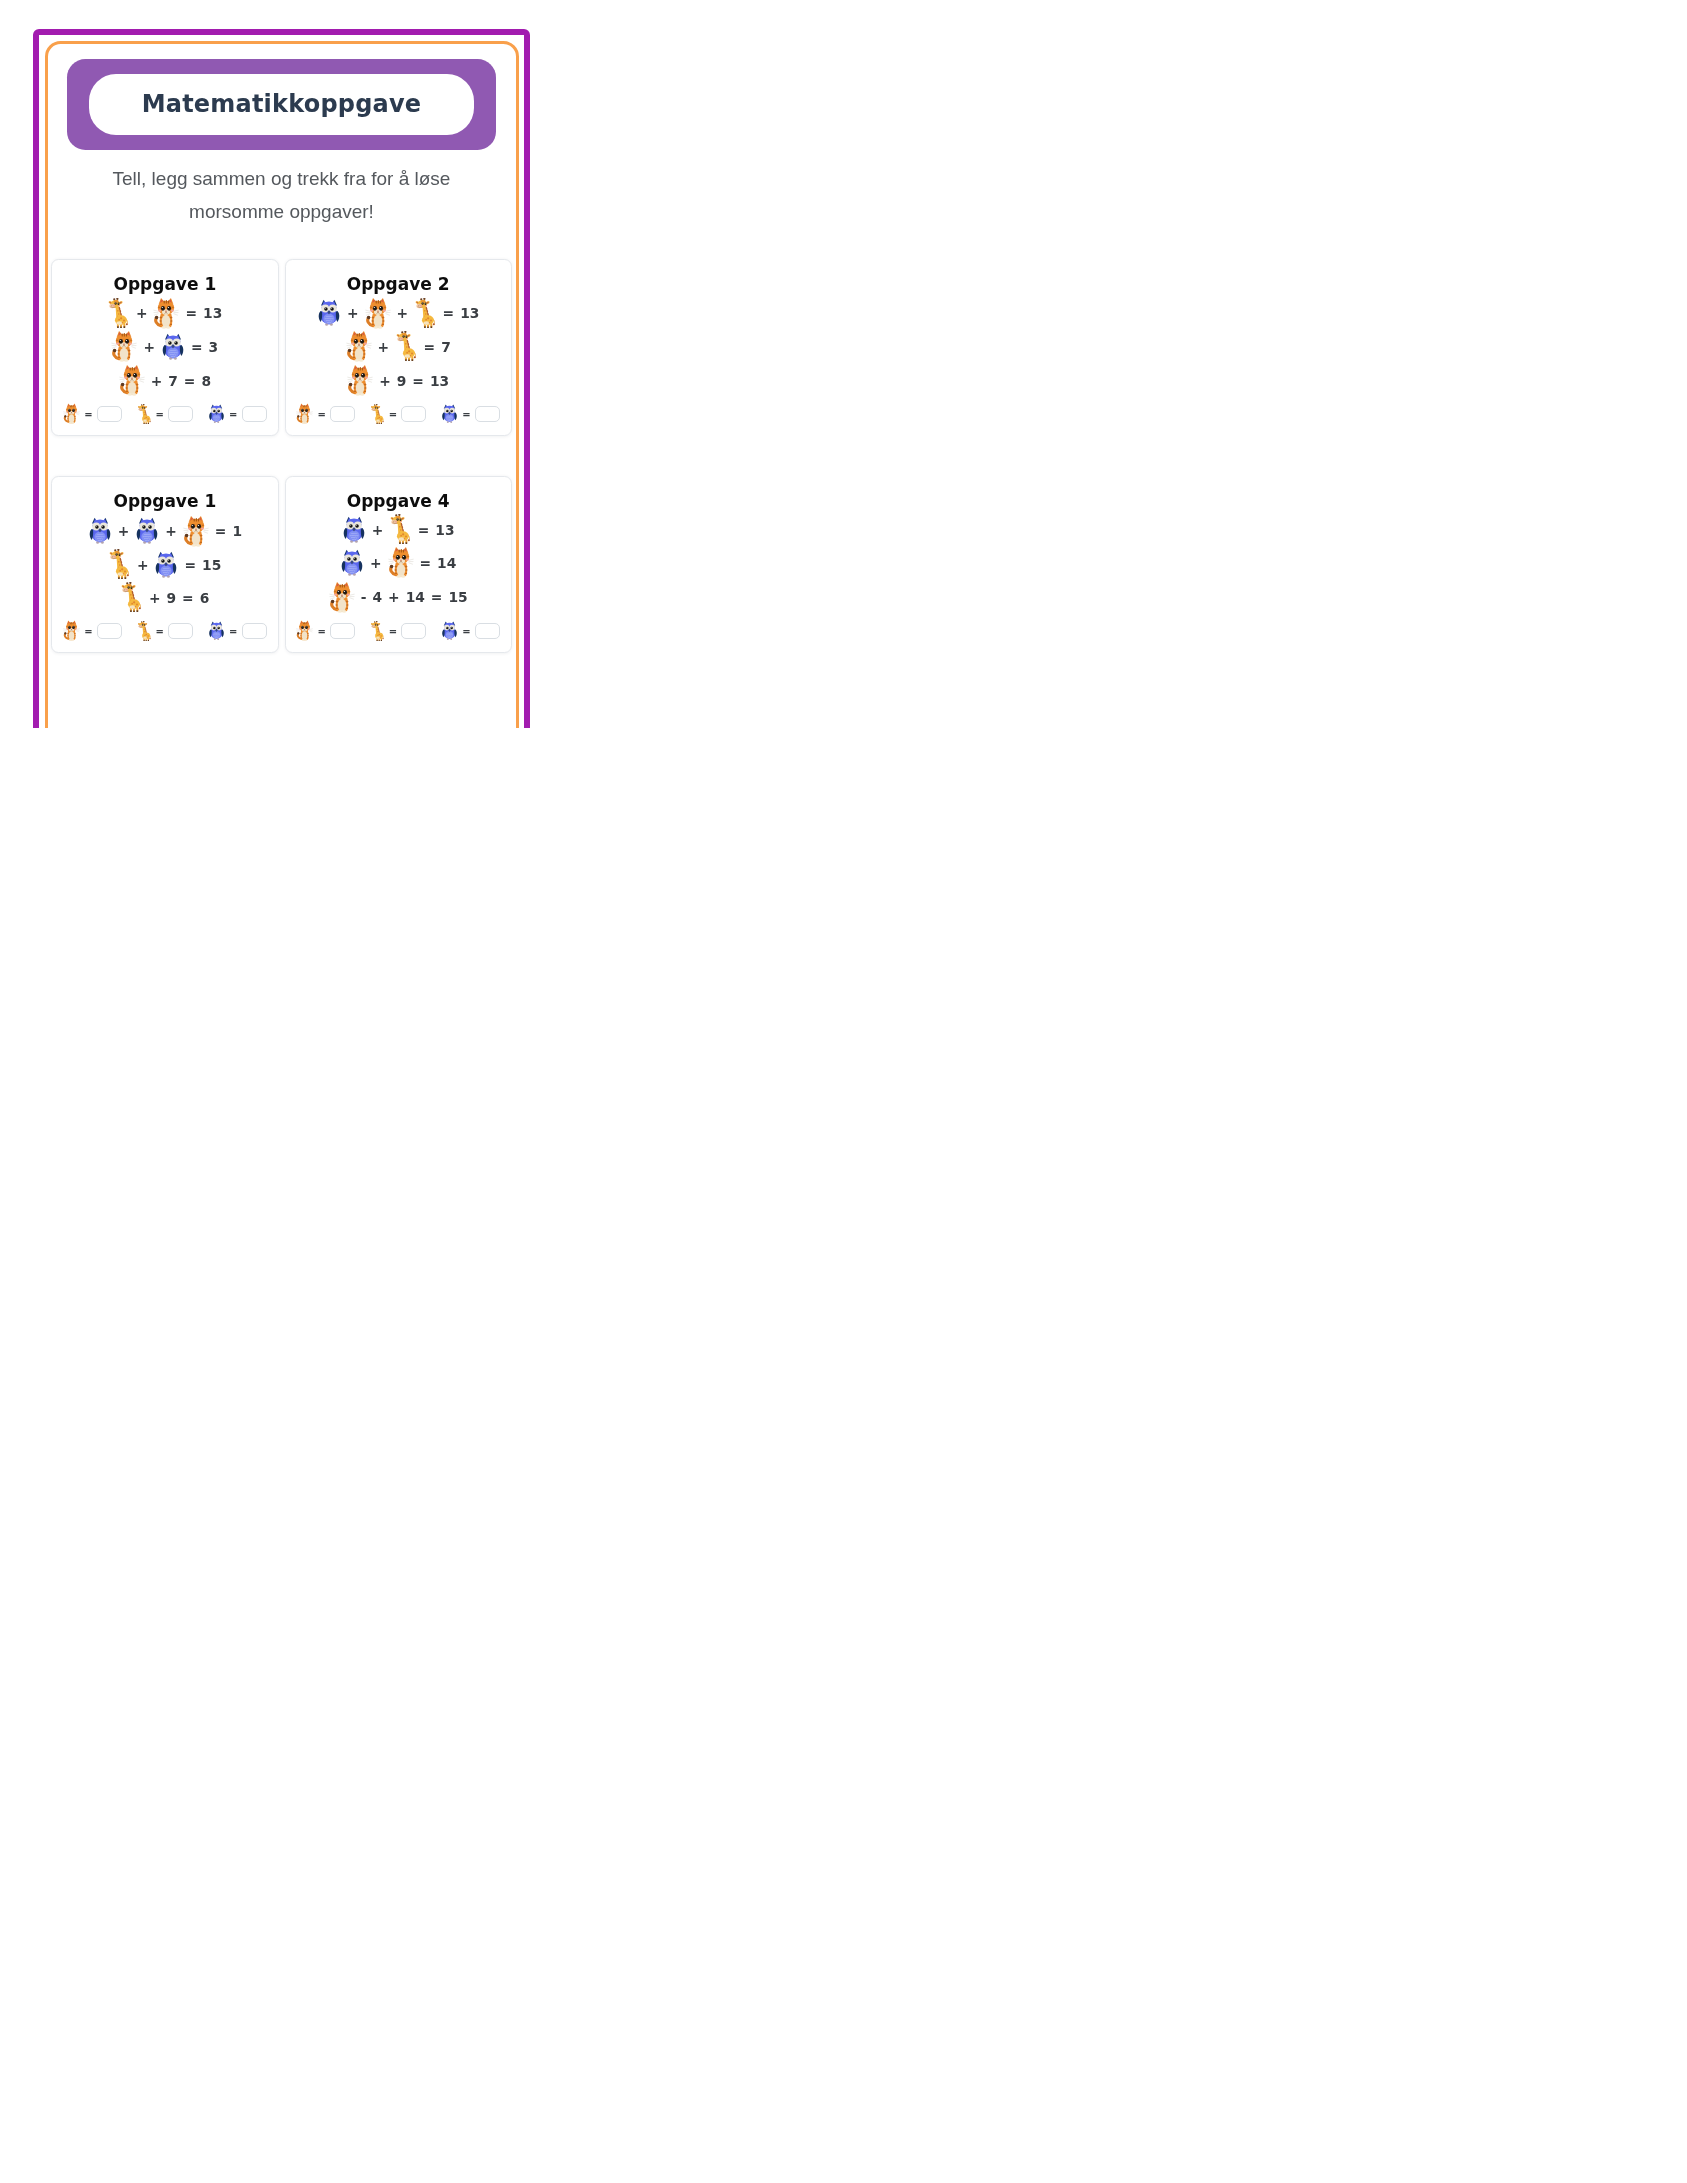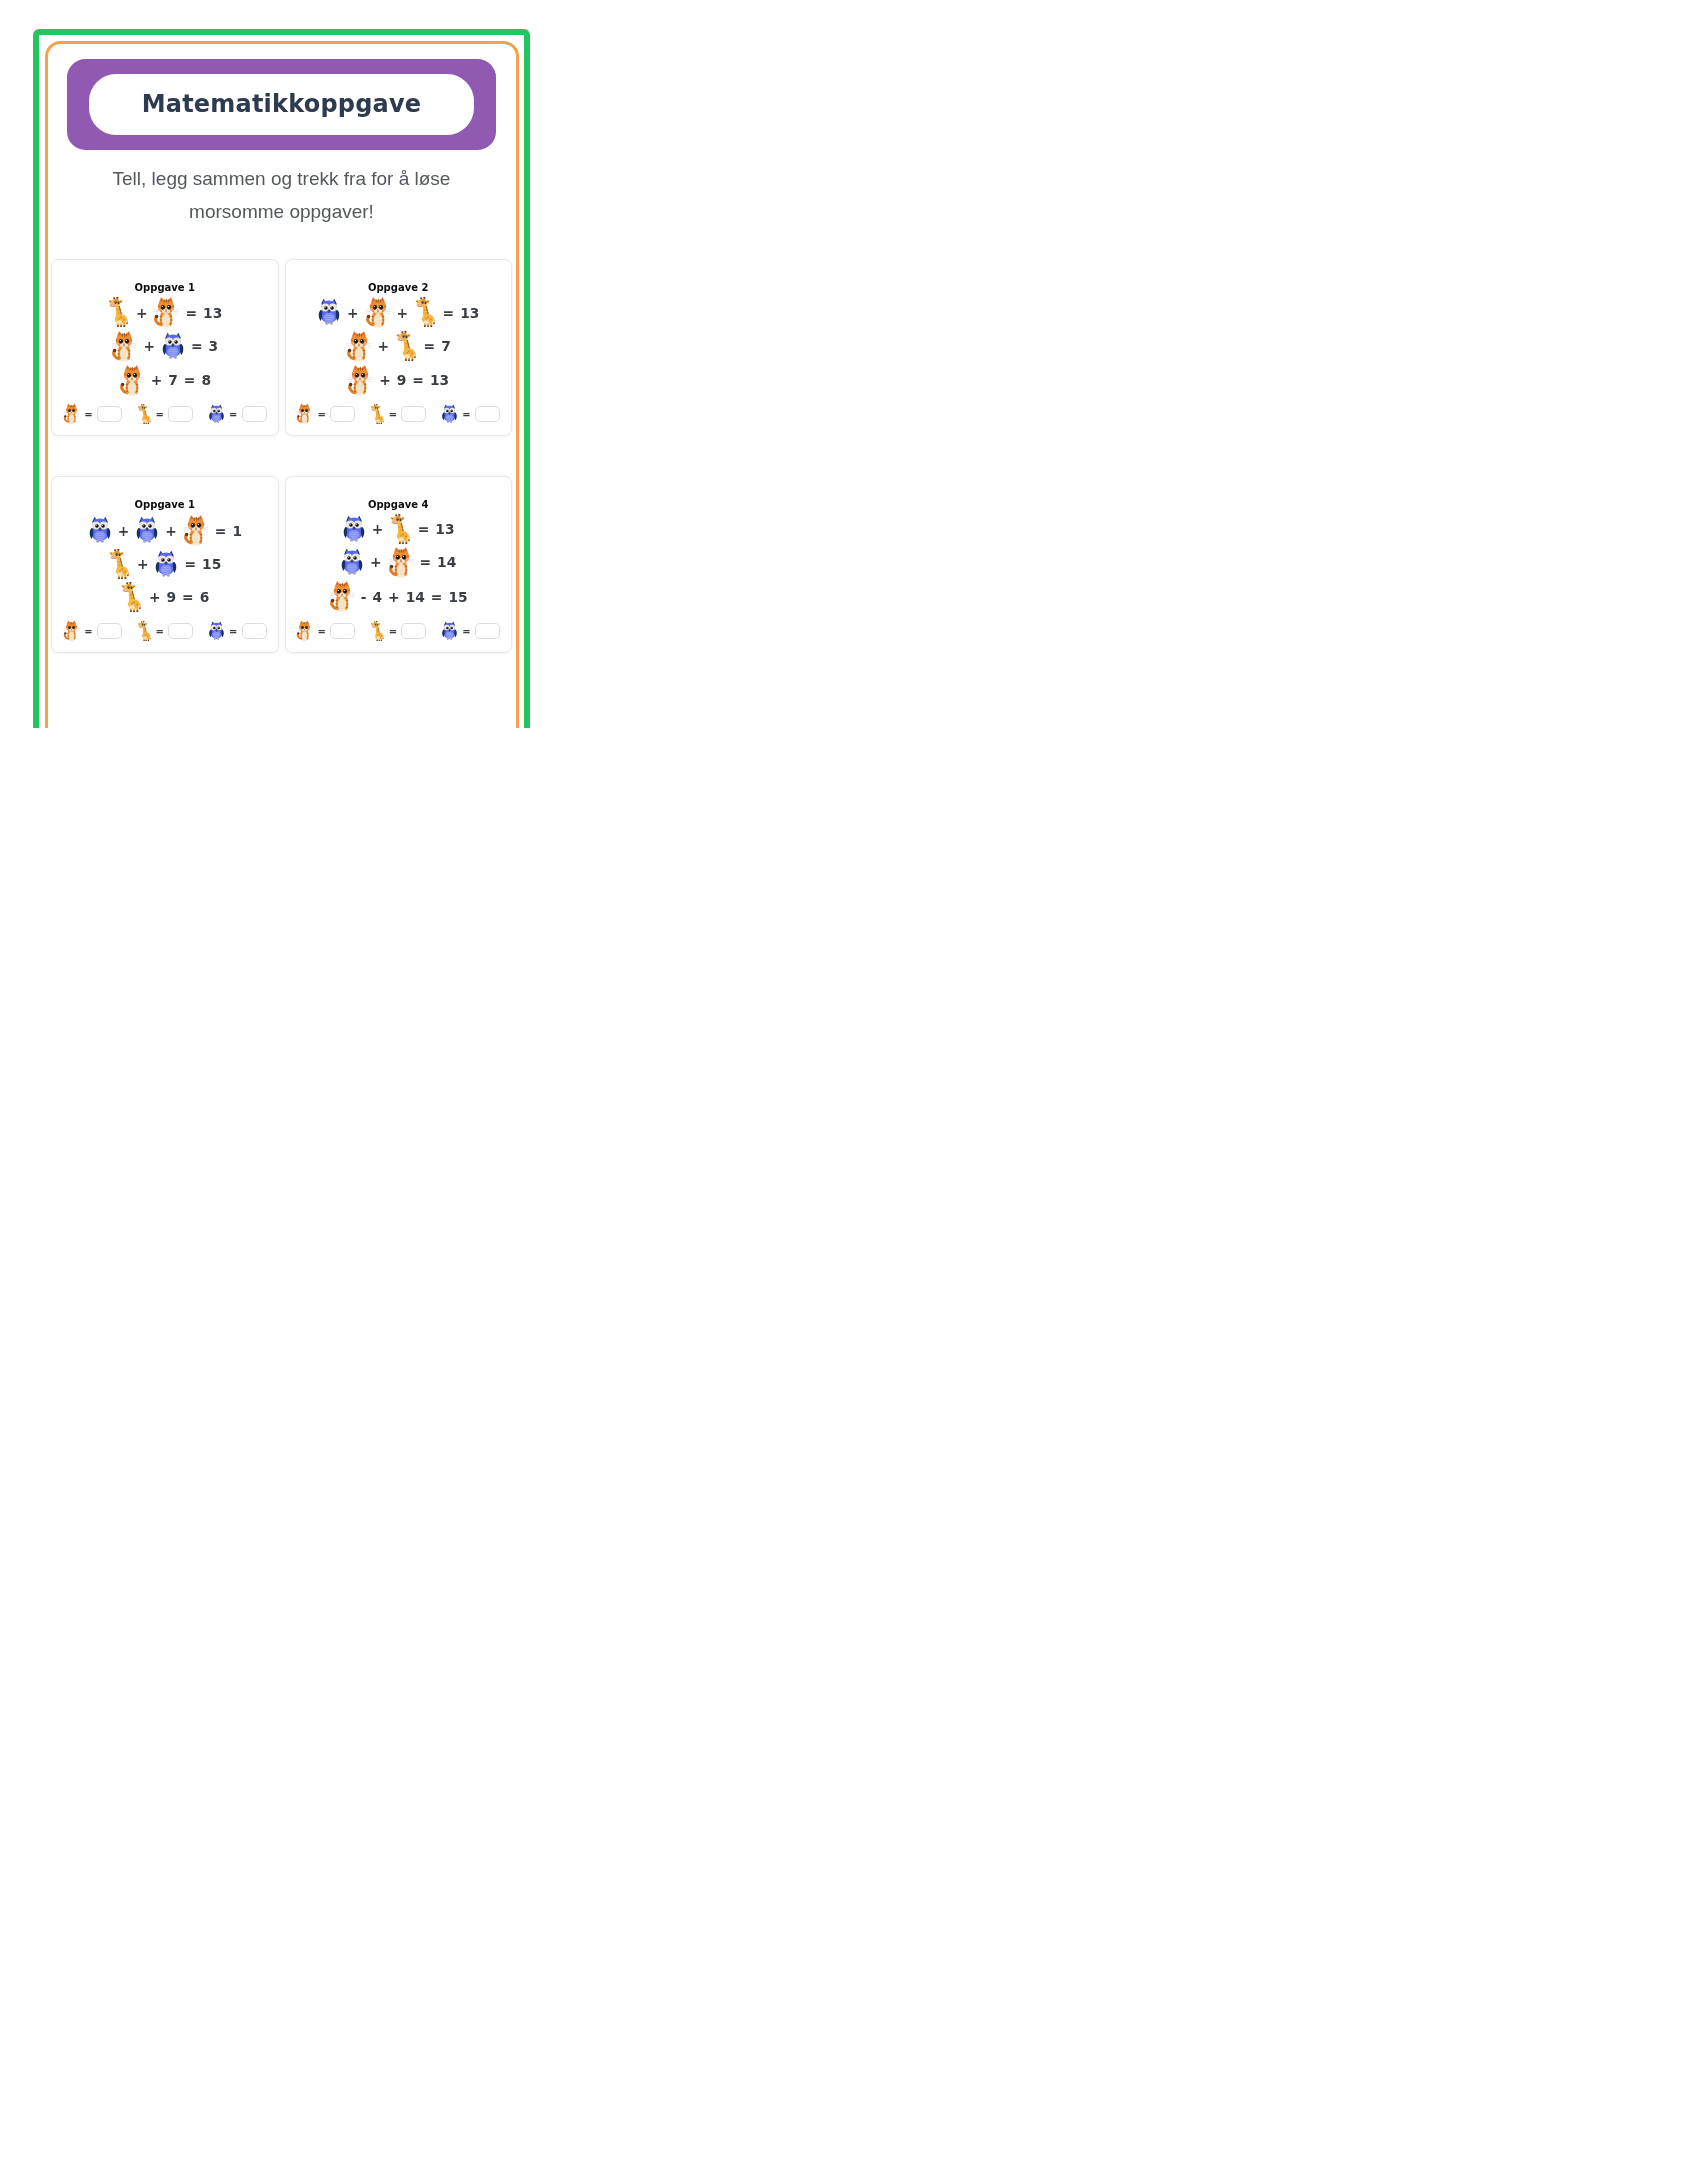--- a/index.html
+++ b/index.html
@@ -2,21 +2,21 @@
 <html style="font-size:7.4px"><head>
 <meta charset="utf-8">
 <style>
   html,body{margin:0;padding:0;}
   body{
     width:562px;height:728px;background:#ffffff;position:relative;
     font-family:"Liberation Sans", sans-serif;overflow:hidden;
   }
   .frame-blue{
     position:absolute;left:33px;top:29px;width:497px;height:754px;
-    box-sizing:border-box;border:6px solid #22c55e;border-radius:6px;
+    box-sizing:border-box;border:6px solid #a21caf;border-radius:6px;
   }
   .frame-orange{
     position:absolute;inset:5.5px;box-sizing:border-box;
     border:3.7px solid #F9A04B;border-radius:15.6px;
   }
   .banner{
     margin:15px 19.3px 0;height:91px;border-radius:18.4px;background:#9059B2;
     position:relative;
   }
   .banner-pill{
@@ -36,23 +36,23 @@
     margin:31px 3.7px 0;display:grid;grid-template-columns:1fr 1fr;
     column-gap:6px;row-gap:40px;
   }
   .task-card{
     background:#fff;border:0.9px solid #E5E8EC;border-radius:7.4px;
     box-shadow:0 0.9px 2.8px rgba(60,70,80,.07);
     height:177px;box-sizing:border-box;padding:7.4px 6.4px 8.3px;
     display:flex;flex-direction:column;
   }
   .task-title{
-    text-align:center;margin-top:15px;
+    text-align:center;margin-top:7px;
     font-family:"DejaVu Sans", sans-serif;
-    font-size:10px;font-weight:800;color:#0D0D0D;
+    font-size:17px;font-weight:800;color:#0D0D0D;
   }
   .equations{flex:1;display:flex;flex-direction:column;justify-content:space-evenly;padding:1.8px 0 0;}
   .eq-row{display:flex;align-items:center;justify-content:center;gap:6px;}
   .eq-text{
     font-family:"DejaVu Sans", sans-serif;
     font-size:13.8px;font-weight:800;color:#3A3E43;
   }
   .answer-row{
     display:flex;justify-content:space-between;align-items:center;
     padding:0 4.6px;margin-top:3.7px;height:25px;

